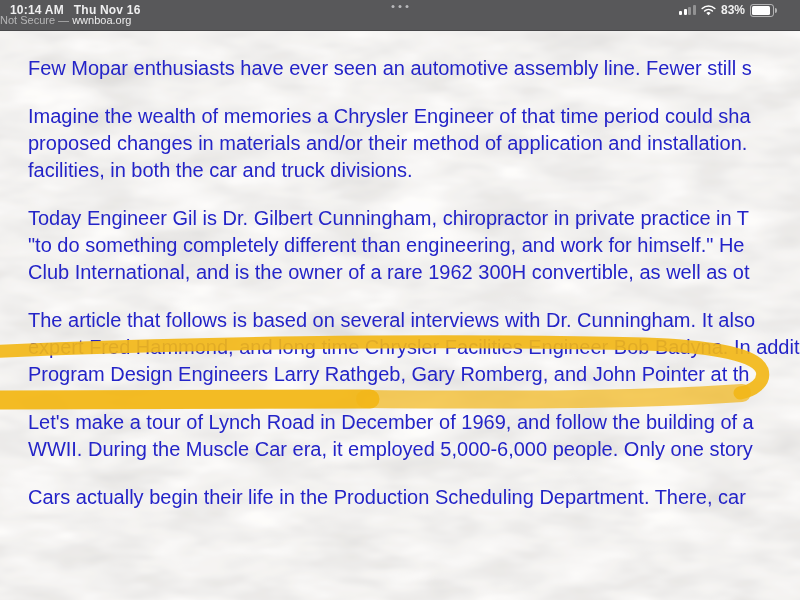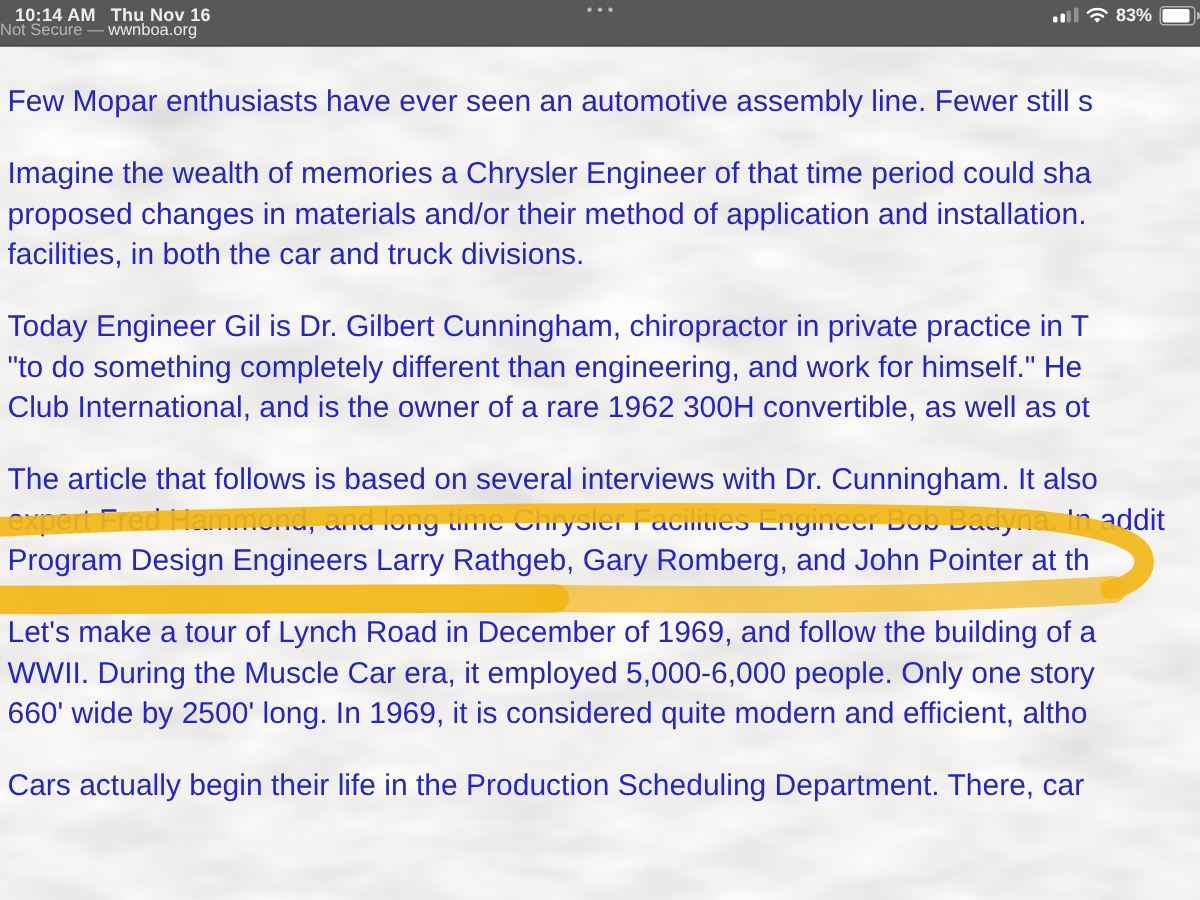--- a/index.html
+++ b/index.html
@@ -55,21 +55,21 @@
     top: 14px; left: 0;
     width: 100%;
     text-align: left;
     font-size: 11px;
     color: rgba(255,255,255,0.55);
     white-space: nowrap;
   }
   .sb-url .domain { color: rgba(255,255,255,0.88); }
   .sb-right {
     position: absolute;
-    right: 3px; top: 3px;
+    right: 26px; top: 3px;
     display: flex;
     align-items: center;
     gap: 5px;
     font-size: 12px;
     font-weight: 600;
   }
   .cell-bars { display: flex; align-items: flex-end; gap: 1.5px; height: 10px; }
   .cell-bars i { display: block; width: 3px; border-radius: 1px; background: #fff; }
   .cell-bars i.b1 { height: 4px; }
   .cell-bars i.b2 { height: 6px; }
@@ -93,21 +93,21 @@
     right: -4px; top: 3px;
     width: 2px; height: 5px;
     background: rgba(255,255,255,0.55);
     border-radius: 0 2px 2px 0;
   }
   
   .page-content {
     position: absolute;
     top: 30px; left: 0;
     width: 800px; height: 570px;
-    padding: 25px 0 0 5px;
+    padding: 25px 0 0 28px;
     box-sizing: border-box;
     z-index: 10;
     overflow: hidden;
   }
   .para { margin: 0 0 21px 0; }
   .line {
     font-size: 20px;
     line-height: 27px;
     color: var(--text, #2424C8);
     white-space: nowrap;
@@ -153,21 +153,20 @@
     <div class="line">Club International, and is the owner of a rare 1962 300H convertible, as well as ot</div>
   </div>
   <div class="para">
     <div class="line">The article that follows is based on several interviews with Dr. Cunningham. It also</div>
     <div class="line">expert Fred Hammond, and long time Chrysler Facilities Engineer Bob Badyna. In addit</div>
     <div class="line">Program Design Engineers Larry Rathgeb, Gary Romberg, and John Pointer at th</div>
   </div>
   <div class="para">
     <div class="line">Let's make a tour of Lynch Road in December of 1969, and follow the building of a</div>
     <div class="line">WWII. During the Muscle Car era, it employed 5,000-6,000 people. Only one story</div>
-    <div class="line">660' wide by 2500' long. In 1969, it is considered quite modern and efficient, altho</div>
   </div>
   <div class="para">
     <div class="line">Cars actually begin their life in the Production Scheduling Department. There, car</div>
   </div>
 </div>
 
 <svg class="highlight-svg" width="800" height="600" xmlns="http://www.w3.org/2000/svg">
 
   <path d="M -15 352 C 160 343, 430 339, 645 344 C 700 346, 755 352, 762 370 C 766 383, 752 391, 740 393" fill="none" style="stroke: var(--highlight, #F2B718)" stroke-width="13" stroke-linecap="round" opacity="0.92"></path>
 

